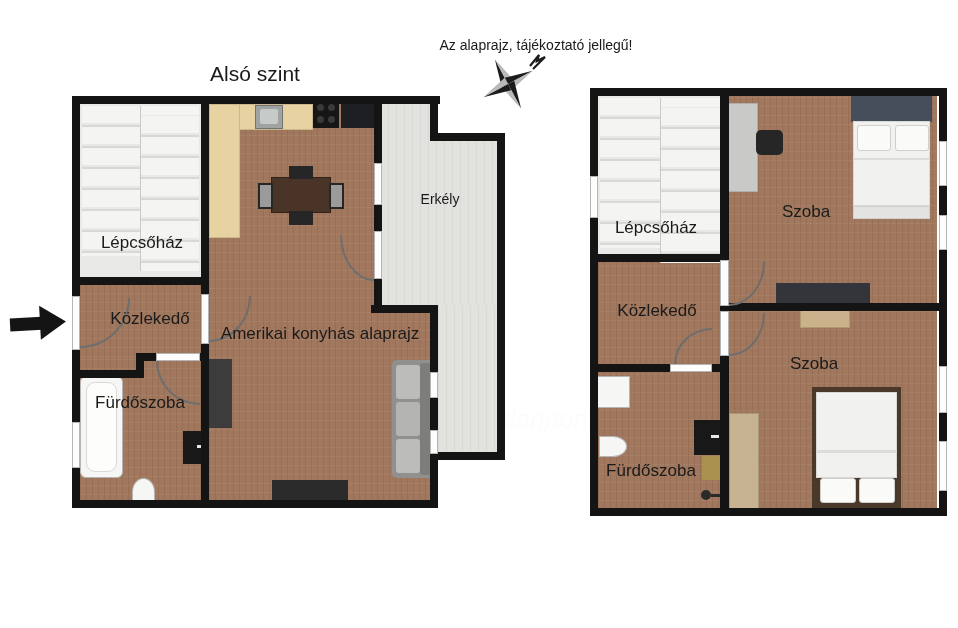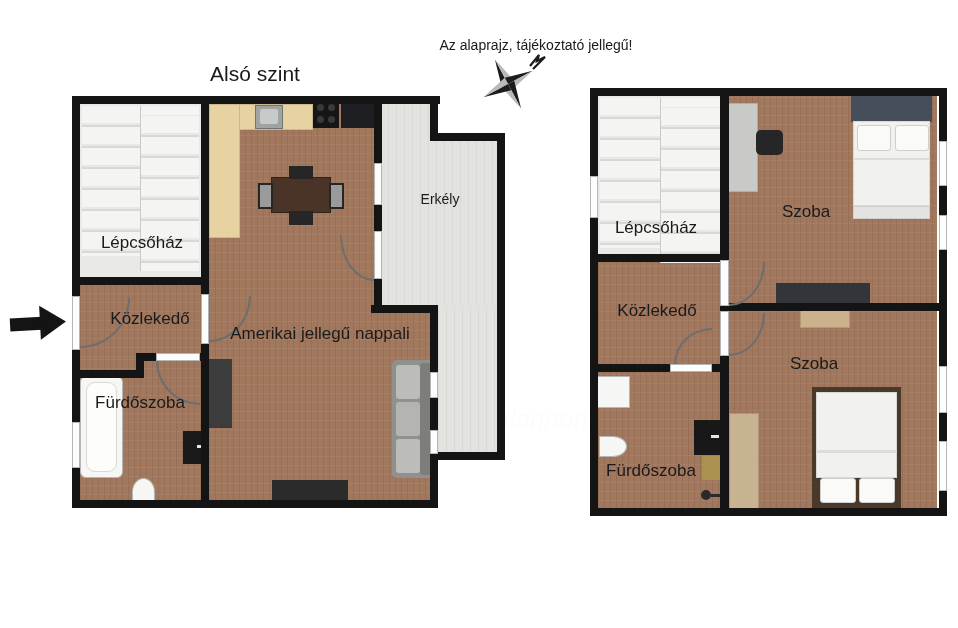--- a/index.html
+++ b/index.html
@@ -137,21 +137,21 @@
     <div class="doorv" style="left:72px;top:422px;width:8px;height:46px;"></div>
 
     <div class="arc br" style="left:80px;top:298px;width:50px;height:50px;"></div>
     <div class="arc br" style="left:209px;top:296px;width:42px;height:46px;"></div>
     <div class="arc bl" style="left:156px;top:361px;width:44px;height:44px;"></div>
     <div class="arc bl" style="left:340px;top:235px;width:34px;height:46px;"></div>
 
     <div class="label" style="left:142px;top:243px;">Lépcsőház</div>
     <div class="label" style="left:150px;top:319px;">Közlekedő</div>
     <div class="label" style="left:140px;top:403px;">Fürdőszoba</div>
-    <div class="label" style="left:320px;top:334px;">Amerikai jellegű nappali</div>
+    <div class="label" style="left:320px;top:334px;">Amerikai konyhás alaprajz</div>
     <div class="label" style="left:440px;top:199px;font-size:14px;">Erkély</div>
 
     <div class="abs" style="left:8px;top:306px;width:58px;height:34px;transform:rotate(-3deg);">
       <div class="abs" style="left:2px;top:11px;width:32px;height:13px;background:#141414;"></div>
       <div class="abs" style="left:32px;top:0px;width:0;height:0;border-left:26px solid #141414;border-top:17px solid transparent;border-bottom:17px solid transparent;"></div>
     </div>
   </div>
 
   <div>
 

